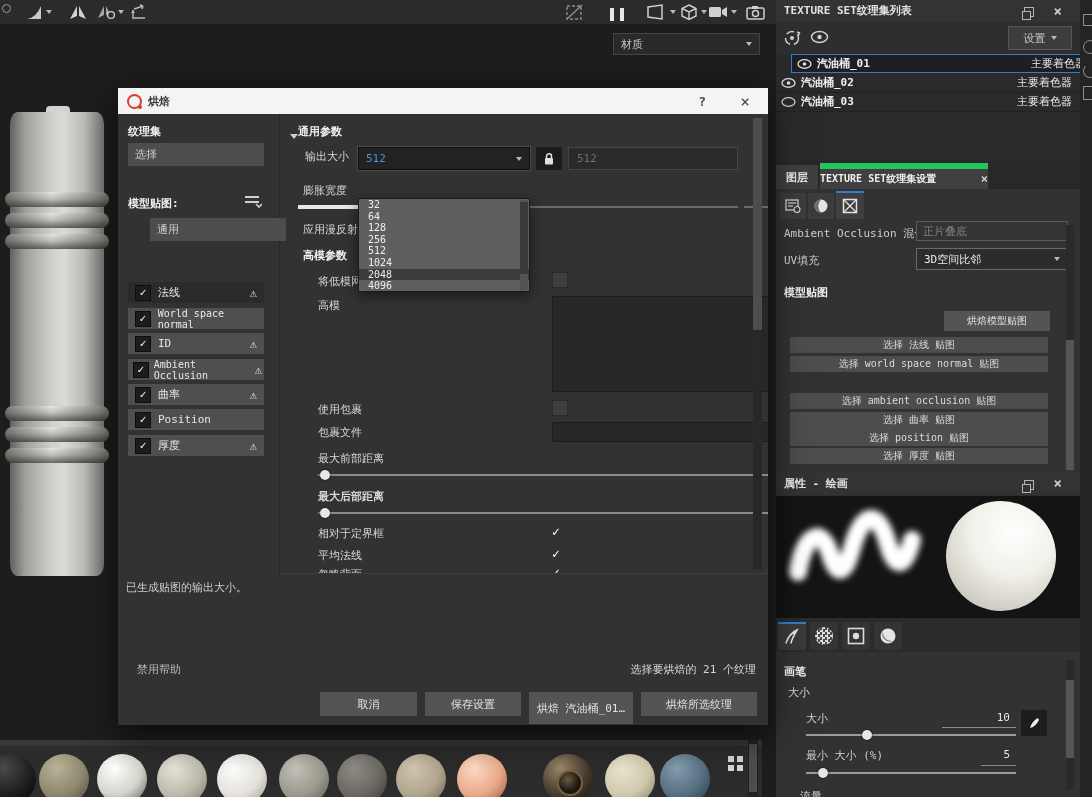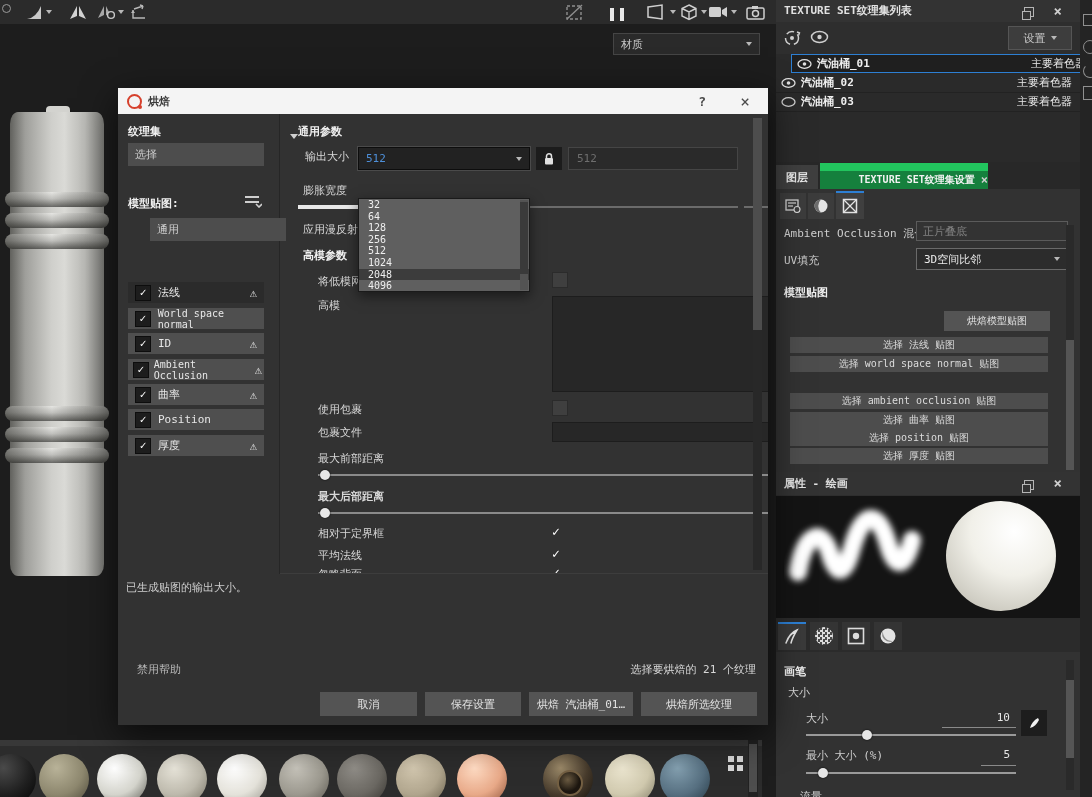--- a/index.html
+++ b/index.html
@@ -187,21 +187,21 @@
         </span>
       <span class="bold" style="color:#f0f0f0;">汽油桶_03</span>
       <span style="margin-left:auto;margin-right:8px;color:#e8e8e8;">主要着色器</span>
     </div>
   </div>
 
   <div class="abs" style="left:776px;top:162px;width:304px;height:27px;background:#282828;">
     <div class="abs" style="left:0;top:3px;width:42px;height:24px;background:#3f3f3f;display:flex;align-items:center;justify-content:center;color:#e8e8e8;font-weight:bold;">
       <span>图层</span>
     </div>
-    <div class="abs" style="left:44px;top:1px;width:168px;height:26px;background:#15803d;border-top:8px solid #22c55e;box-sizing:border-box;display:flex;align-items:center;justify-content:flex-end;gap:6px;color:#f2f2f2;font-weight:bold;font-size:10px;">
+    <div class="abs" style="left:44px;top:1px;width:168px;height:26px;background:#404040;border-top:6px solid #22c55e;box-sizing:border-box;display:flex;align-items:center;justify-content:space-between;gap:6px;color:#f2f2f2;font-weight:bold;font-size:10px;">
       <span>TEXTURE SET纹理集设置</span>
       <span style="font-size:12px;color:#cfcfcf;">×</span>
     </div>
   </div>
 
   <div class="abs" style="left:776px;top:189px;width:304px;height:283px;background:#323232;">
 
     <div class="abs" style="left:4px;top:4px;width:26px;height:26px;background:#3c3c3c;display:flex;align-items:center;justify-content:center;">
       <svg width="16" height="14" viewBox="0 0 16 14">
           <rect x="1" y="1" width="12" height="10" fill="none" stroke="#cfcfcf" stroke-width="1.3"></rect>
@@ -501,21 +501,21 @@
 
     <div class="abs" style="left:8px;top:492px;color:#cfcfcf;">已生成贴图的输出大小。</div>
     <div class="abs" style="left:19px;top:574px;color:#b8b8b8;">禁用帮助</div>
     <div class="abs" style="right:12px;top:574px;color:#d8d8d8;">选择要烘焙的 21 个纹理</div>
     <div class="abs btn" style="left:202px;top:604px;width:97px;height:24px;">
         <span>取消</span>
       </div>
     <div class="abs btn" style="left:307px;top:604px;width:96px;height:24px;">
         <span>保存设置</span>
       </div>
-    <div class="abs btn" style="left:411px;top:604px;width:104px;height:24px;">
+    <div class="abs btn" style="left:411px;top:604px;width:104px;height:32px;">
         <span>烘焙 汽油桶_01…</span>
       </div>
     <div class="abs btn" style="left:523px;top:604px;width:116px;height:24px;">
         <span>烘焙所选纹理</span>
       </div>
   </div>
 
 </div>
 
 </body></html>

